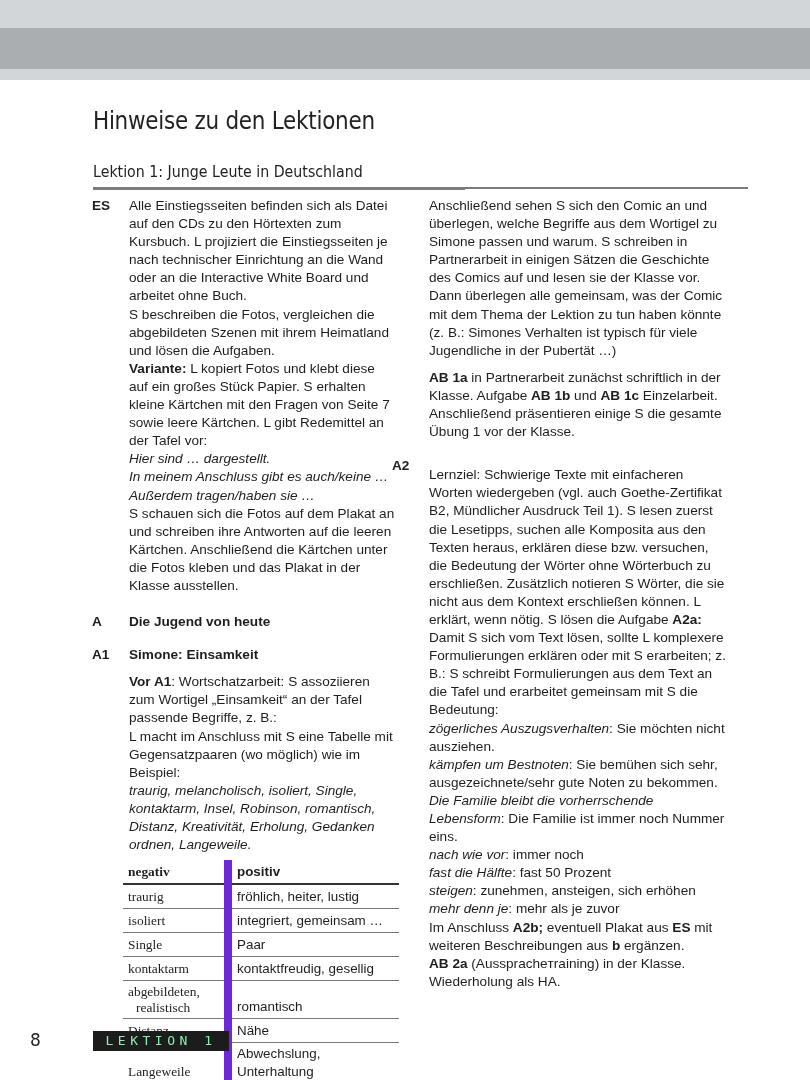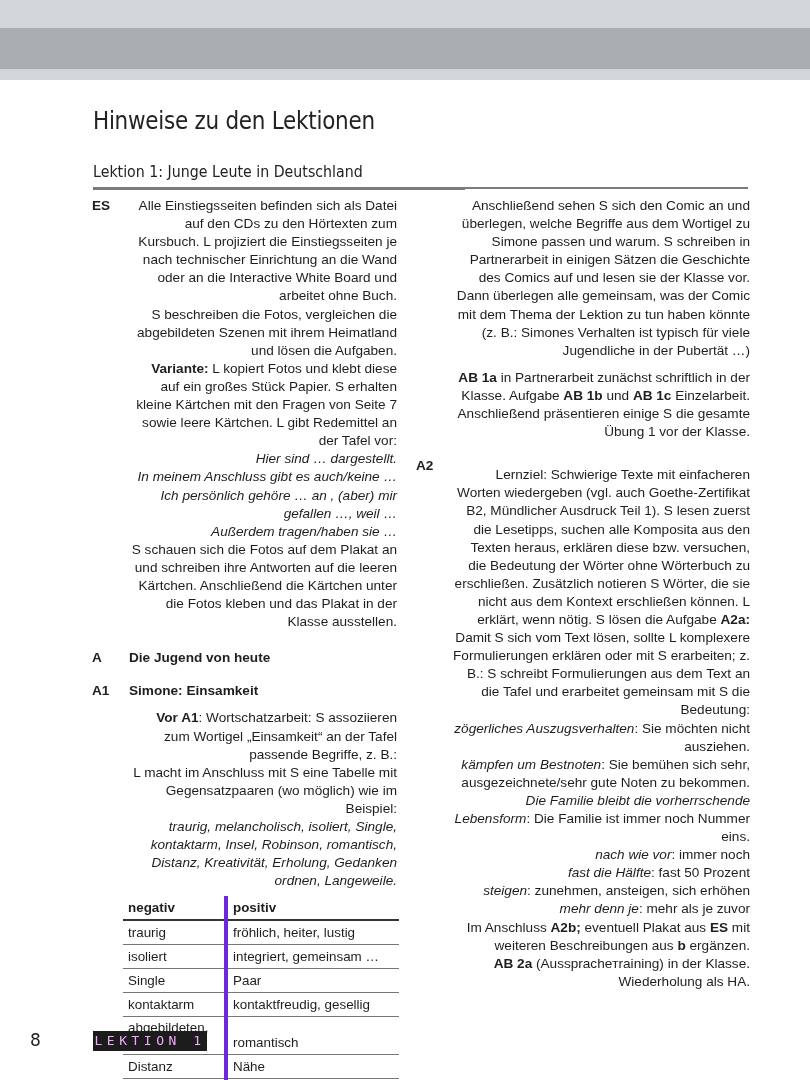--- a/index.html
+++ b/index.html
@@ -21,48 +21,48 @@
   .lesson-title {
     position: absolute; left: 93px; top: 162px;
     font-size: 16.5px; color: #222; font-family: "DejaVu Sans", sans-serif;
     transform: scaleX(0.86); transform-origin: left top;
   }
   .lesson-rule { position: absolute; left: 93px; top: 187px; width: 372px; height: 3px; background: #7b7b7b; }
   .lesson-rule2 { position: absolute; left: 412px; top: 187px; width: 336px; height: 2px; background: #7b7b7b; }
 
   .col { position: absolute; font-size: 13.6px; line-height: 18.1px; }
   .col-left { left: 92px; top: 197px; width: 305px; }
-  .col-right { left: 416px; top: 197px; width: 334px; }
+  .col-right { left: 392px; top: 197px; width: 334px; }
 
   .entry { position: relative; padding-left: 37px; }
   .entry .label { position: absolute; left: 0; top: 0; font-weight: bold; }
-  .para { margin: 0; text-align: right; }
+  .para { margin: 0; }
   .gap { height: 9px; }
   .gap-lg { height: 16px; }
   .heading { font-weight: bold; }
   i { font-style: italic; }
   b { font-weight: bold; }
 
   table.contrast {
     border-collapse: collapse; width: 276px; margin-left: 31px; margin-top: 6px;
     font-size: 13.4px;
   }
   table.contrast th, table.contrast td {
     text-align: left; padding: 2px 5px; border-bottom: 1px solid #777;
     vertical-align: bottom; height: 19px;
   }
   table.contrast th { font-weight: bold; border-bottom: 2px solid #333; }
-  table.contrast th:first-child, table.contrast td:first-child { width: 91px; border-right: 4px solid #6d28d9; }
+  table.contrast th:first-child, table.contrast td:first-child { width: 91px; border-right: 8px solid #6d28d9; font-family: Liberation Serif, serif; }
   table.contrast td.wrap { line-height: 16px; padding-top: 3px; }
   .indent { padding-left: 8px; }
 
   .footer-num { position: absolute; left: 30px; top: 1030px; font-size: 17px; color: #222; font-family: "DejaVu Sans", sans-serif; }
   .footer-tag {
-    position: absolute; left: 93px; top: 1031px; width: 114px; height: 20px;
-    background: #1c1c1c; color: #f0abfc; font-family: "DejaVu Sans Mono", monospace;
+    position: absolute; left: 93px; top: 1031px; width: 136px; height: 20px;
+    background: #1c1c1c; color: #86efac; font-family: "DejaVu Sans Mono", monospace;
     font-size: 13px; letter-spacing: 4.5px; text-align: center; line-height: 20px;
   }
 </style>
 </head>
 <body>
 
 <div class="band-top"></div>
 <div class="band-mid"></div>
 <div class="band-low"></div>
 
@@ -72,21 +72,20 @@
 <div class="lesson-rule2"></div>
 
 <div class="col col-left">
   <div class="entry">
     <span class="label">ES</span>
     <p class="para">Alle Einstiegsseiten befinden sich als Datei auf den CDs zu den Hörtexten zum Kursbuch. L projiziert die Einstiegsseiten je nach technischer Einrichtung an die Wand oder an die Interactive White Board und arbeitet ohne Buch.</p>
     <p class="para">S beschreiben die Fotos, vergleichen die abgebildeten Szenen mit ihrem Heimatland und lösen die Aufgaben.</p>
     <p class="para"><b>Variante:</b><span> L kopiert Fotos und klebt diese auf ein großes Stück Papier. S erhalten kleine Kärtchen mit den Fragen von Seite 7 sowie leere Kärtchen. L gibt Redemittel an der Tafel vor:</span></p>
     <p class="para"><i>Hier sind … dargestellt.</i></p>
     <p class="para"><i>In meinem Anschluss gibt es auch/keine …</i></p>
-    <p class="para"><i>Ich persönlich gehöre … an , (aber) mir gefallen …, weil …</i></p>
     <p class="para"><i>Außerdem tragen/haben sie …</i></p>
     <p class="para">S schauen sich die Fotos auf dem Plakat an und schreiben ihre Antworten auf die leeren Kärtchen. Anschließend die Kärtchen unter die Fotos kleben und das Plakat in der Klasse ausstellen.</p>
   </div>
 
   <div style="height:18px"></div>
   <div class="entry heading">
     <span class="label">A</span>
     <span>Die Jugend von heute</span>
   </div>
 

